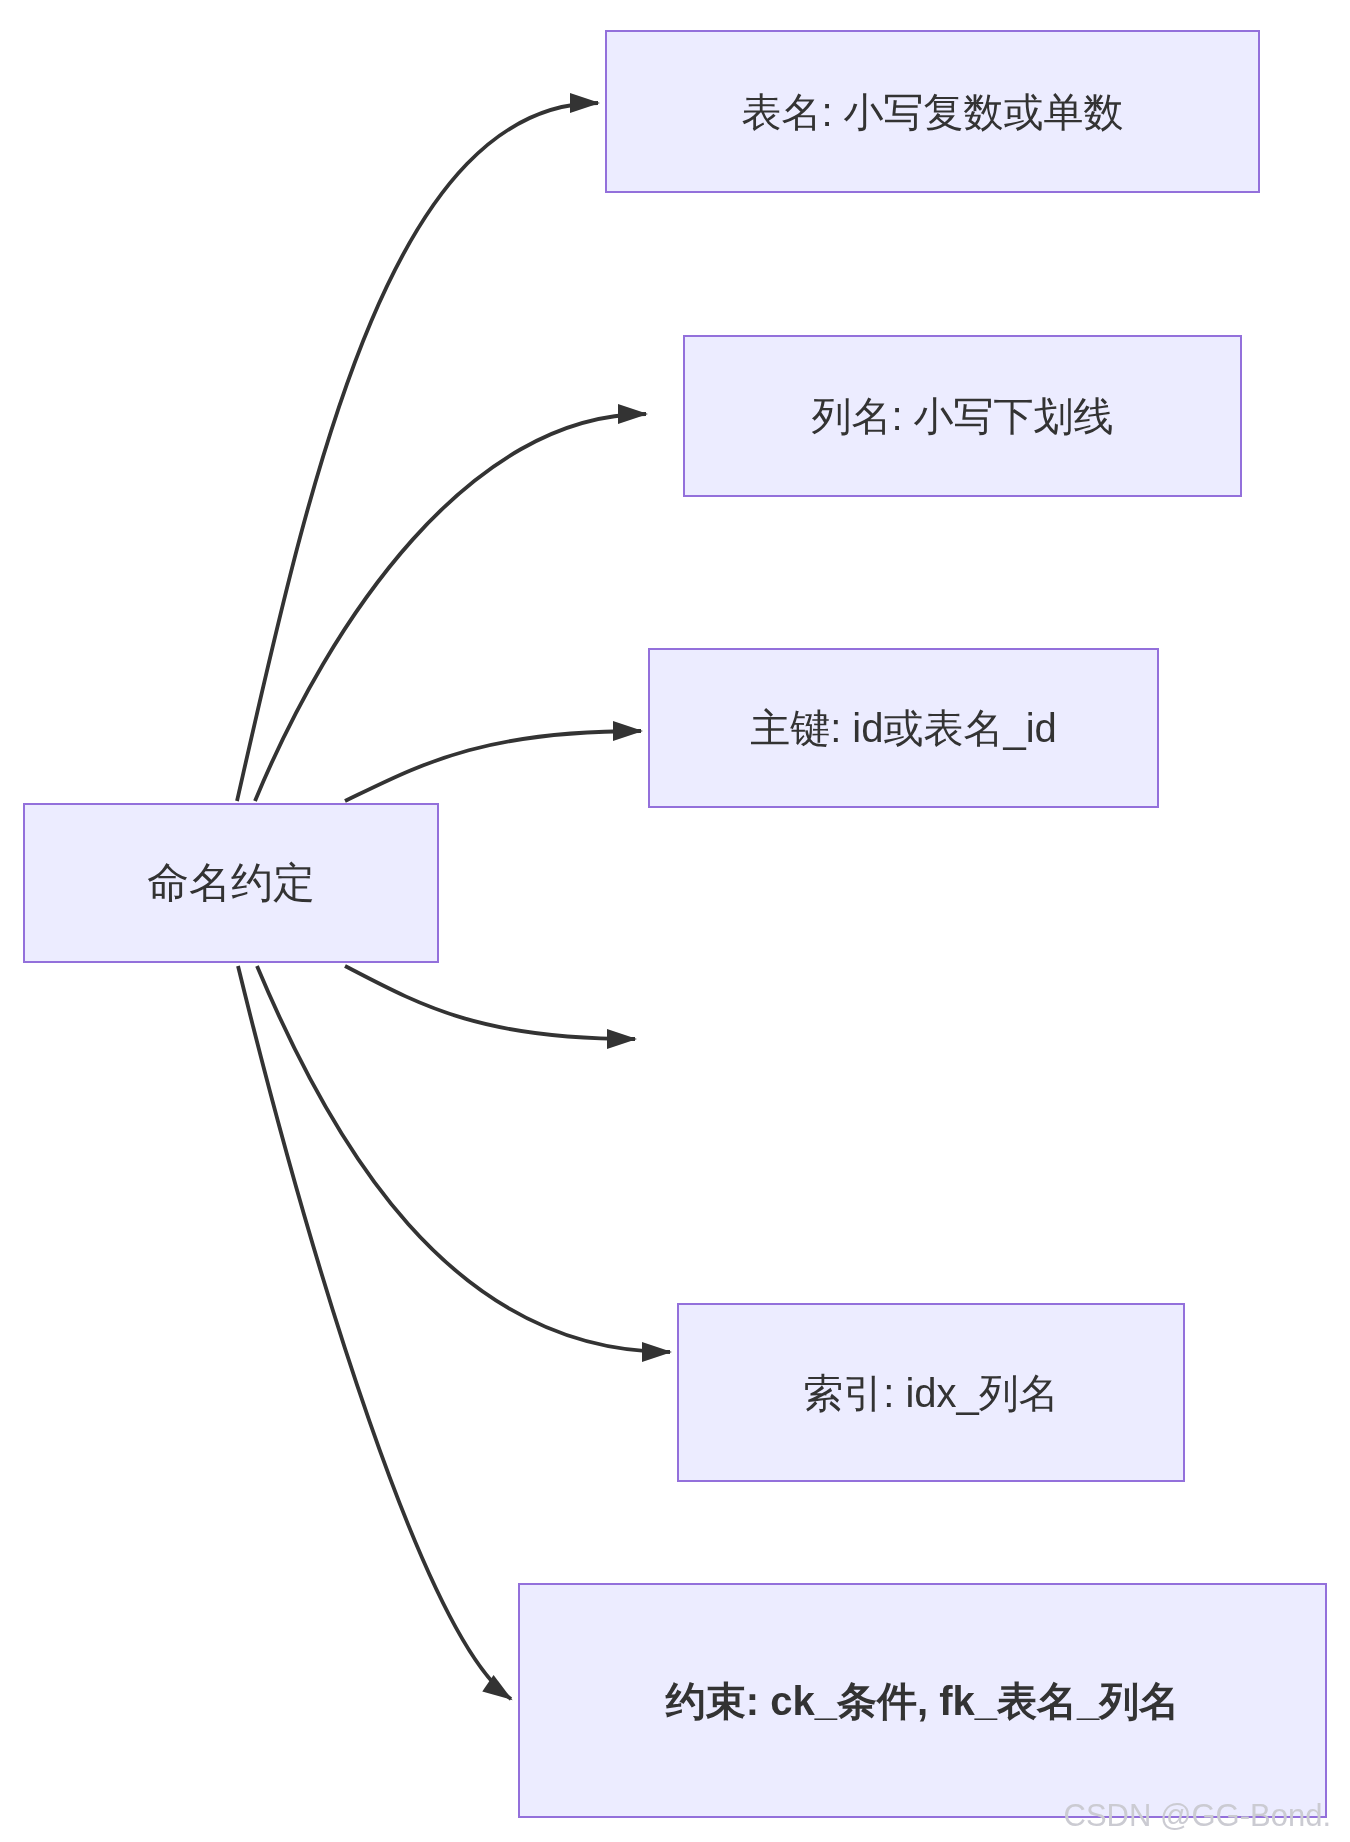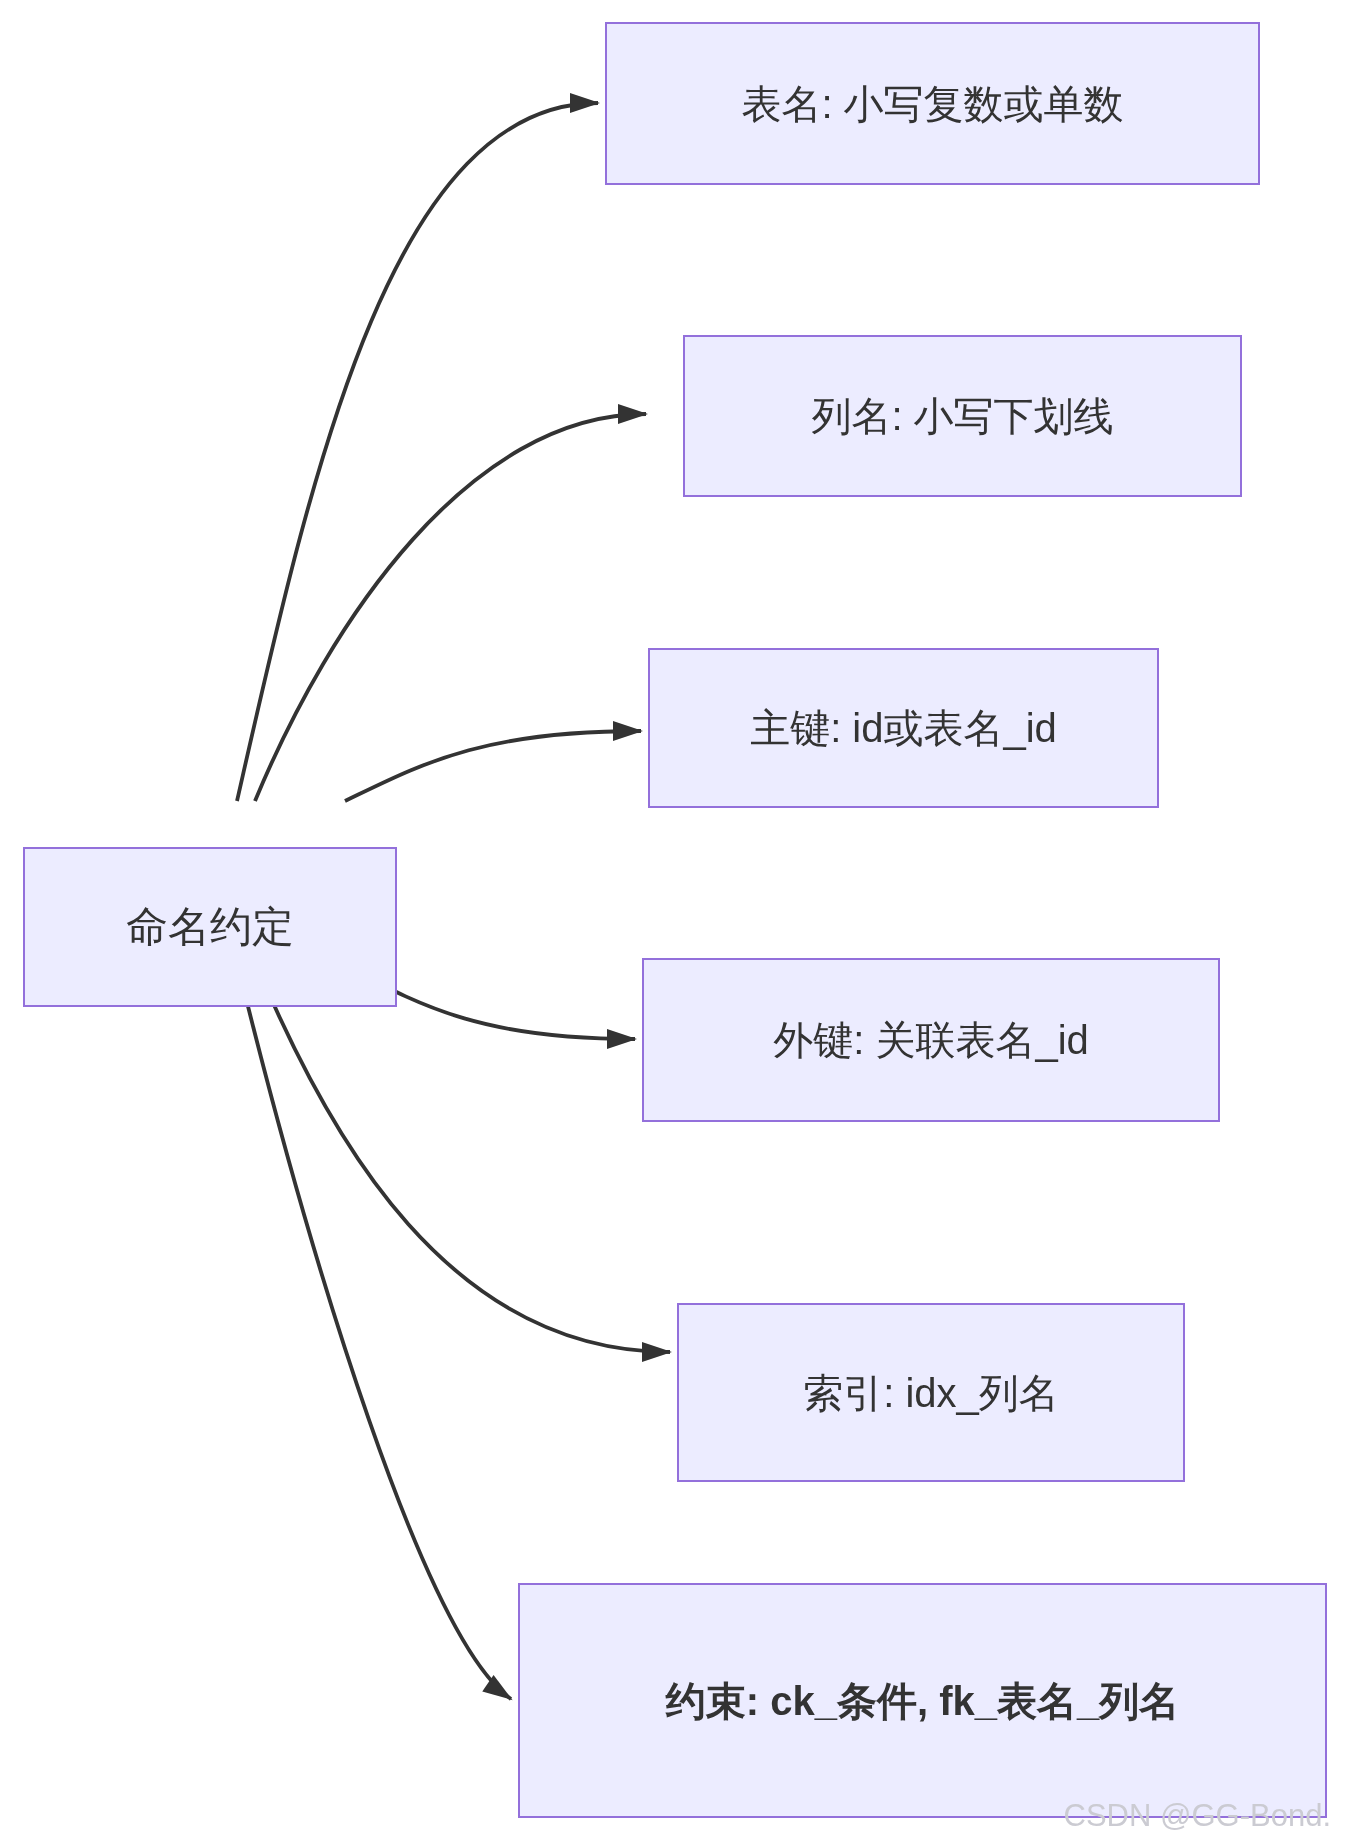--- a/index.html
+++ b/index.html
@@ -32,22 +32,22 @@
     border:2.5px solid var(--node-border);
     color:var(--text);
     display:flex;
     align-items:center;
     justify-content:center;
     text-align:center;
     font-size:40px;
     line-height:1.35;
   }
   .node .lbl{display:inline-block;}
-  #node-root{left:23px;top:803px;width:374px;height:160px;font-size:42px;margin-top:44px;}
-  #node-0{left:605px;top:22px;width:655px;height:163px;}
+  #node-root{left:23px;top:803px;width:416px;height:160px;font-size:42px;}
+  #node-0{left:605px;top:30px;width:655px;height:163px;}
   #node-1{left:653px;top:335px;width:559px;height:162px;margin-left:30px;}
   #node-2{left:648px;top:648px;width:511px;height:160px;}
   #node-3{left:642px;top:958px;width:578px;height:164px;}
   #node-4{left:677px;top:1303px;width:508px;height:179px;}
   #node-5{left:518px;top:1583px;width:809px;height:235px;line-height:1.8;}
   #node-5 .lbl{max-width:600px;font-weight:bold;}
   .watermark{
     position:absolute;
     right:19px;
     top:1798px;
@@ -84,23 +84,20 @@
   </div>
 
   <div class="node" id="node-1">
     <span class="lbl">列名: 小写下划线</span>
   </div>
 
   <div class="node" id="node-2">
     <span class="lbl">主键: id或表名_id</span>
   </div>
 
-  <div class="node" id="node-3">
-    <span class="lbl">外键: 关联表名_id</span>
-  </div>
 
   <div class="node" id="node-4">
     <span class="lbl">索引: idx_列名</span>
   </div>
 
   <div class="node" id="node-5">
     <span class="lbl">约束: ck_条件, fk_表名_列名</span>
   </div>
 
   <div class="watermark">CSDN @GG-Bond.</div>

